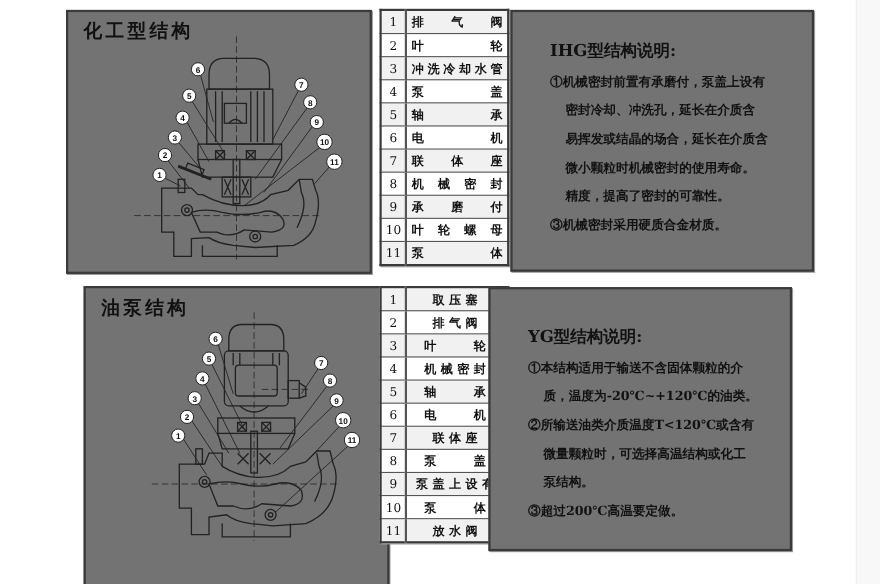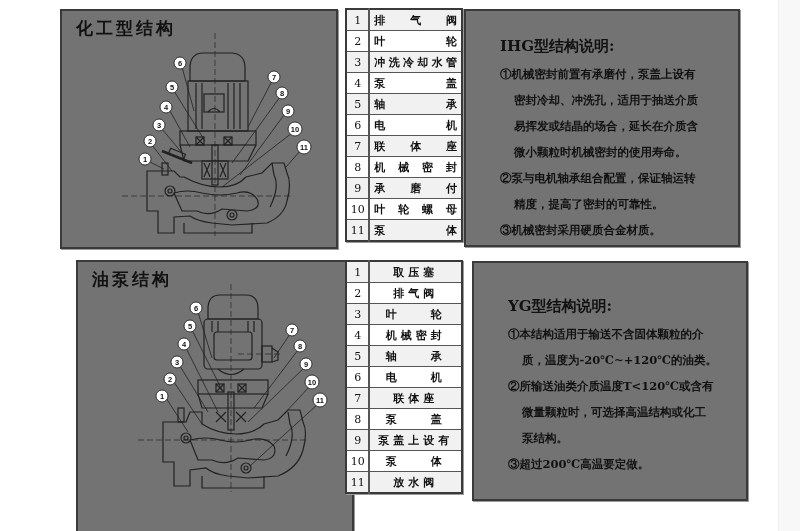--- a/index.html
+++ b/index.html
@@ -185,24 +185,23 @@
         <td class="num">11</td>
         <td class="name">泵　　　体</td>
       </tr>
   </tbody>
 </table>
 
 <div class="frame desc-box" style="left:464px; top:9px; width:276px; height:238px;">
   <div class="desc" style="top:22px;">
     <p class="head">IHG型结构说明:</p>
     <p>①机械密封前置有承磨付，泵盖上设有</p>
-    <p class="indent">密封冷却、冲洗孔，适用于抽送介质</p>
+    <p class="indent">密封冷却、冲洗孔，延长在介质含</p>
     <p class="indent">易挥发或结晶的场合，延长在介质含</p>
     <p class="indent">微小颗粒时机械密封的使用寿命。</p>
-    <p>②泵与电机轴承组合配置，保证轴运转</p>
     <p class="indent">精度，提高了密封的可靠性。</p>
     <p>③机械密封采用硬质合金材质。</p>
   </div>
 </div>
 
 <div class="frame diagram-box" style="left:76px; top:260px; width:278px; height:280px;">
   <div class="title">油泵结构</div>
   <svg width="276" height="240" viewBox="0 0 276 240" fill="none" stroke="#222" stroke-width="1.2">
     <line x1="153" y1="22" x2="153" y2="230" stroke-dasharray="6 3" stroke-width="0.7"></line>
     <line x1="60" y1="178" x2="230" y2="178" stroke-dasharray="6 3" stroke-width="0.7"></line>
@@ -319,21 +318,21 @@
         <td class="num">10</td>
         <td class="name">泵　　体</td>
       </tr>
     <tr>
         <td class="num">11</td>
         <td class="name">放水阀</td>
       </tr>
   </tbody>
 </table>
 
-<div class="frame desc-box" style="left:472px; top:261px; width:276px; height:240px;">
+<div class="frame desc-box" style="left:444px; top:261px; width:276px; height:240px;">
   <div class="desc" style="top:30px;">
     <p class="head">YG型结构说明:</p>
     <p>①本结构适用于输送不含固体颗粒的介</p>
     <p class="indent">质，温度为-20℃~+120℃的油类。</p>
     <p>②所输送油类介质温度T&lt;120℃或含有</p>
     <p class="indent">微量颗粒时，可选择高温结构或化工</p>
     <p class="indent">泵结构。</p>
     <p>③超过200℃高温要定做。</p>
   </div>
 </div>

